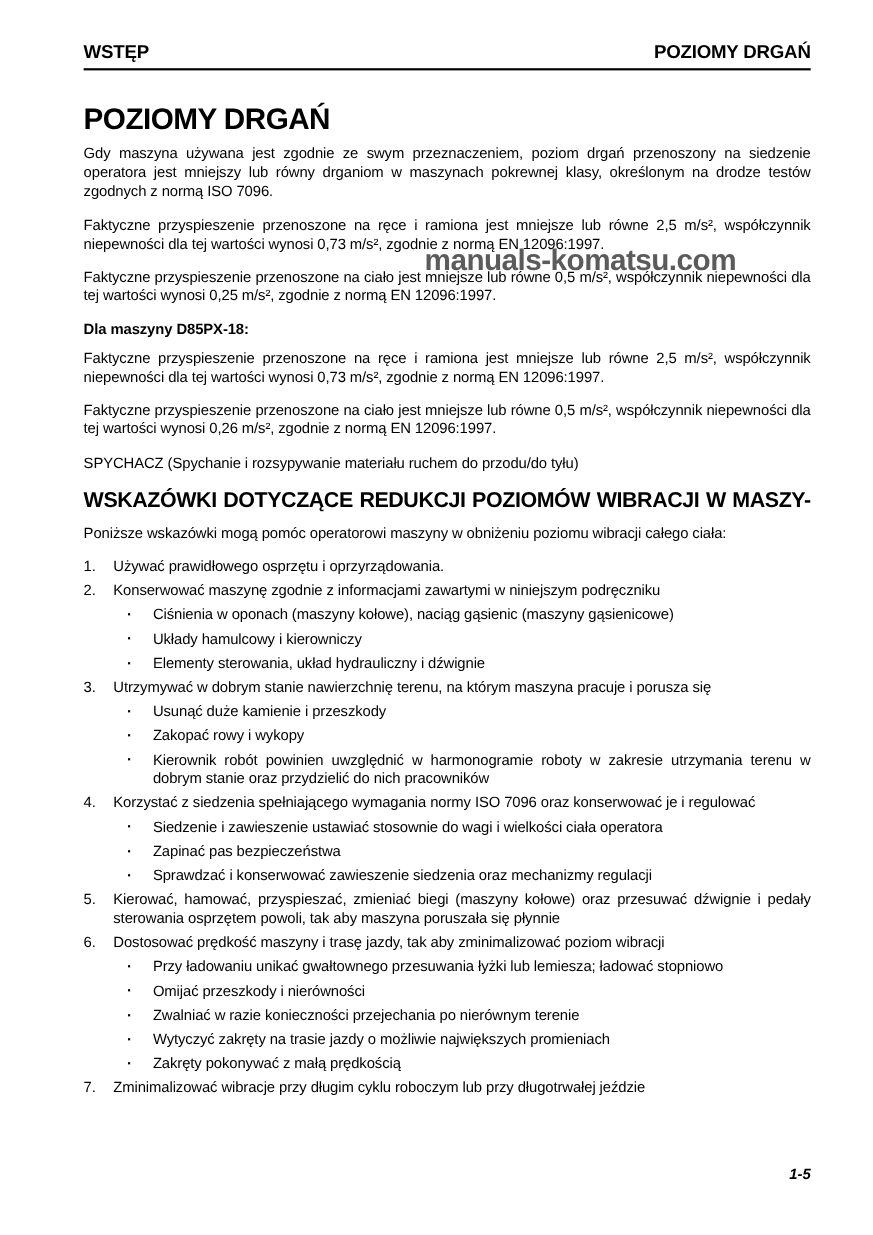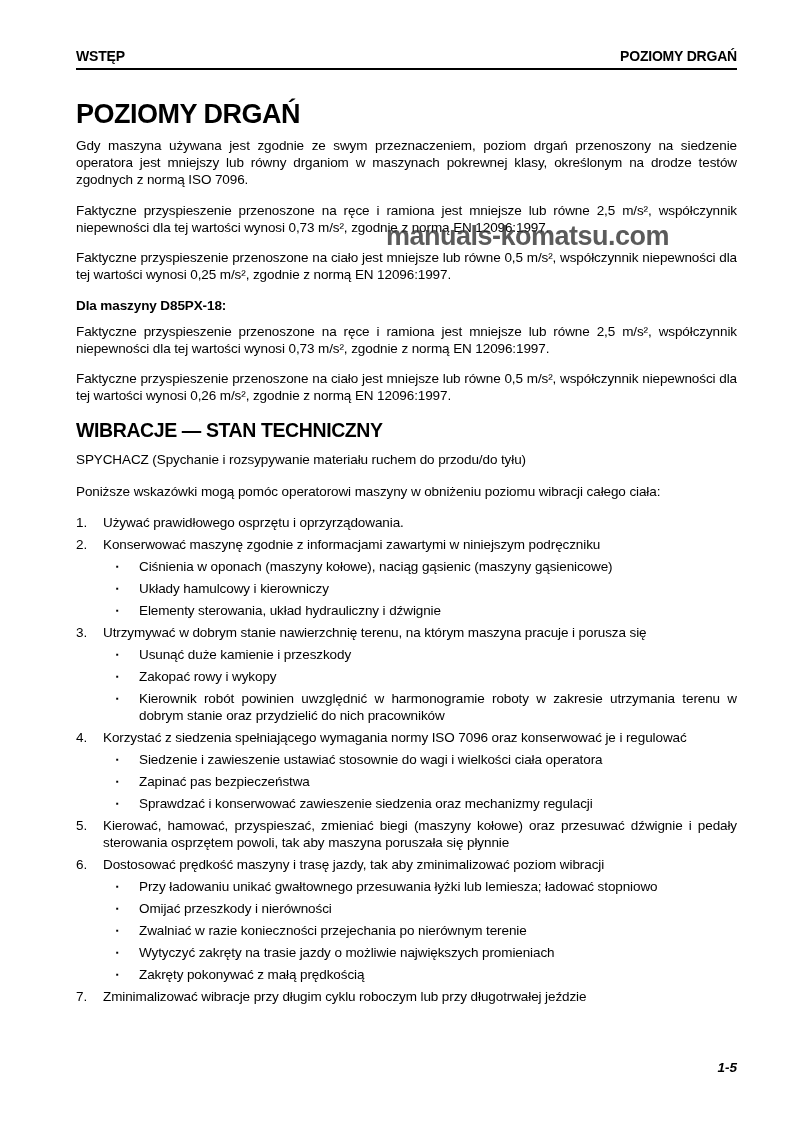--- a/index.html
+++ b/index.html
@@ -14,22 +14,22 @@
   .page-col {
     position: absolute;
     left: 76px; top: 0;
     width: 661px;
   }
   
   .running-header {
     display: flex;
     justify-content: space-between;
     align-items: baseline;
-    padding-top: 48px;
-    font-size: 14px;
+    padding-top: 38px;
+    font-size: 17px;
     font-weight: bold;
     letter-spacing: -0.2px;
   }
   .header-rule {
     margin-top: 4px;
     border: none;
     border-top: 2.5px solid #000;
     height: 0;
   }
   
@@ -131,24 +131,24 @@
   <p class="bodyp">Gdy maszyna używana jest zgodnie ze swym przeznaczeniem, poziom drgań przenoszony na siedzenie operatora jest mniejszy lub równy drganiom w maszynach pokrewnej klasy, określonym na drodze testów zgodnych z normą ISO 7096.</p>
 
   <p class="bodyp">Faktyczne przyspieszenie przenoszone na ręce i ramiona jest mniejsze lub równe 2,5 m/s², współczynnik niepewności dla tej wartości wynosi 0,73 m/s², zgodnie z normą EN 12096:1997.</p>
   <p class="bodyp">Faktyczne przyspieszenie przenoszone na ciało jest mniejsze lub równe 0,5 m/s², współczynnik niepewności dla tej wartości wynosi 0,25 m/s², zgodnie z normą EN 12096:1997.</p>
 
   <div class="machine-label">Dla maszyny D85PX-18:</div>
   <p class="bodyp">Faktyczne przyspieszenie przenoszone na ręce i ramiona jest mniejsze lub równe 2,5 m/s², współczynnik niepewności dla tej wartości wynosi 0,73 m/s², zgodnie z normą EN 12096:1997.</p>
   <p class="bodyp">Faktyczne przyspieszenie przenoszone na ciało jest mniejsze lub równe 0,5 m/s², współczynnik niepewności dla tej wartości wynosi 0,26 m/s², zgodnie z normą EN 12096:1997.</p>
 
 
-  <div class="section-heading">WIBRACJE — STAN TECHNICZNY</div>
   <p class="bodyp">SPYCHACZ (Spychanie i rozsypywanie materiału ruchem do przodu/do tyłu)</p>
 
   <div class="section-heading">
+    <span class="h-line1">WSKAZÓWKI DOTYCZĄCE REDUKCJI POZIOMÓW WIBRACJI W MASZY-</span>
   </div>
 
   <p class="bodyp">Poniższe wskazówki mogą pomóc operatorowi maszyny w obniżeniu poziomu wibracji całego ciała:</p>
 
   <div class="g-list">
       <div class="g-item">
         <span class="g-num">1.</span>
         <span class="g-text">Używać prawidłowego osprzętu i oprzyrządowania.</span>
       </div>
       <div class="g-item">

